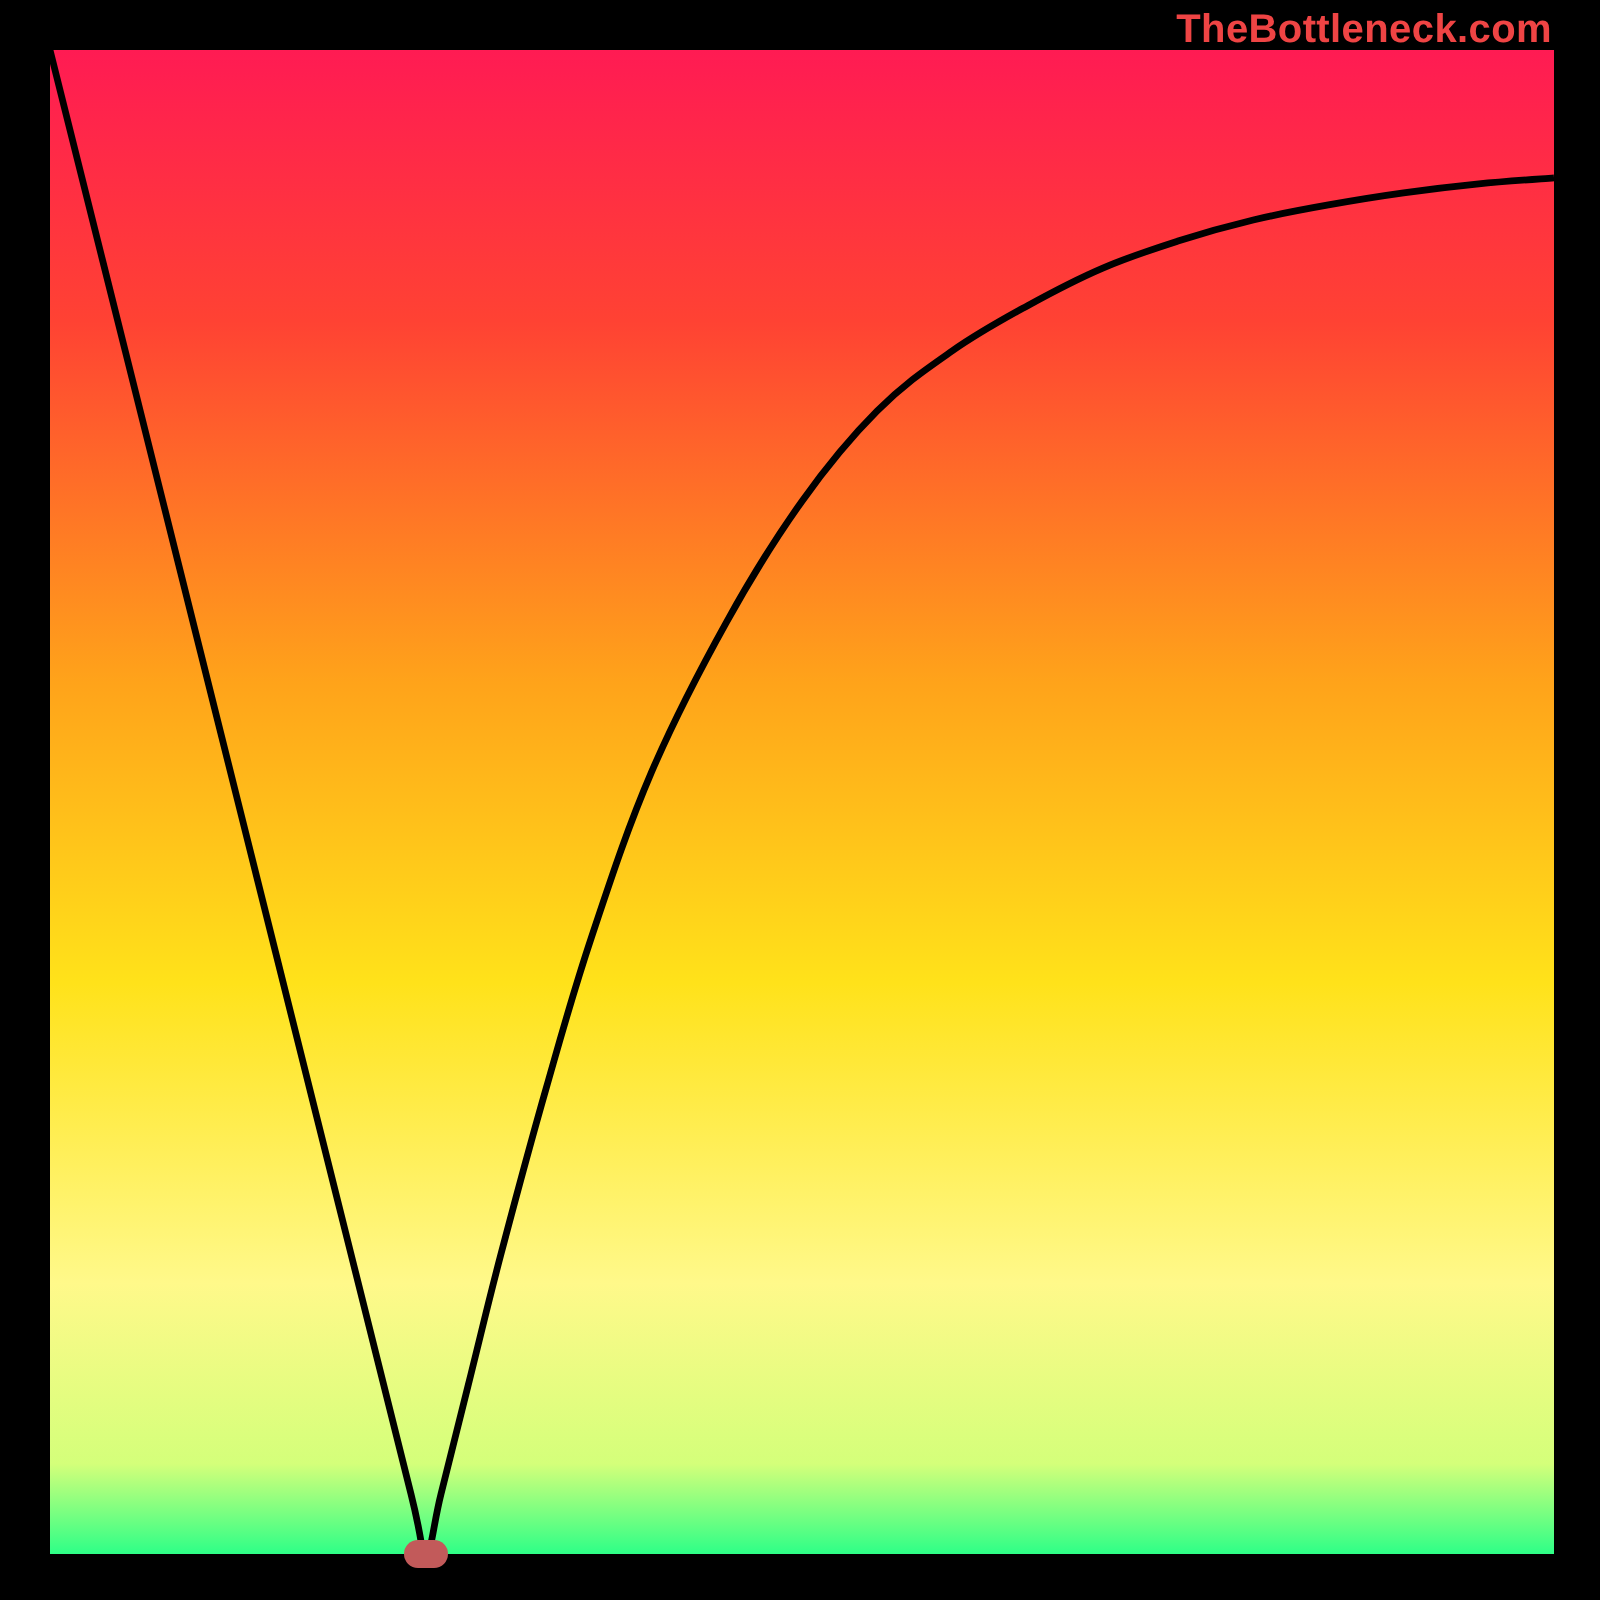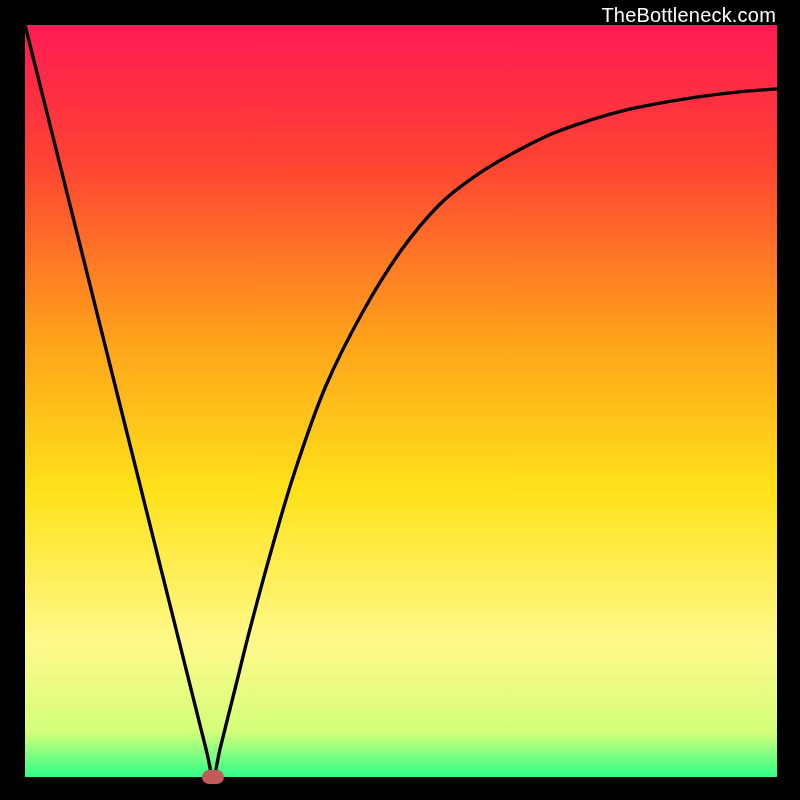--- a/index.html
+++ b/index.html
@@ -20,23 +20,23 @@
     box-sizing: border-box;
   }
   .gradient {
     position: absolute;
     inset: 0;
   }
   .watermark {
     position: absolute;
     top: 4px;
     right: 24px;
-    color: #ffffff;
+    color: #ef4444;
     font-size: 20px;
-    font-weight: 400;
+    font-weight: 700;
     letter-spacing: 0.2px;
   }
   svg.curve {
     position: absolute;
     inset: 0;
     width: 100%;
     height: 100%;
     overflow: visible;
   }
   .marker {

